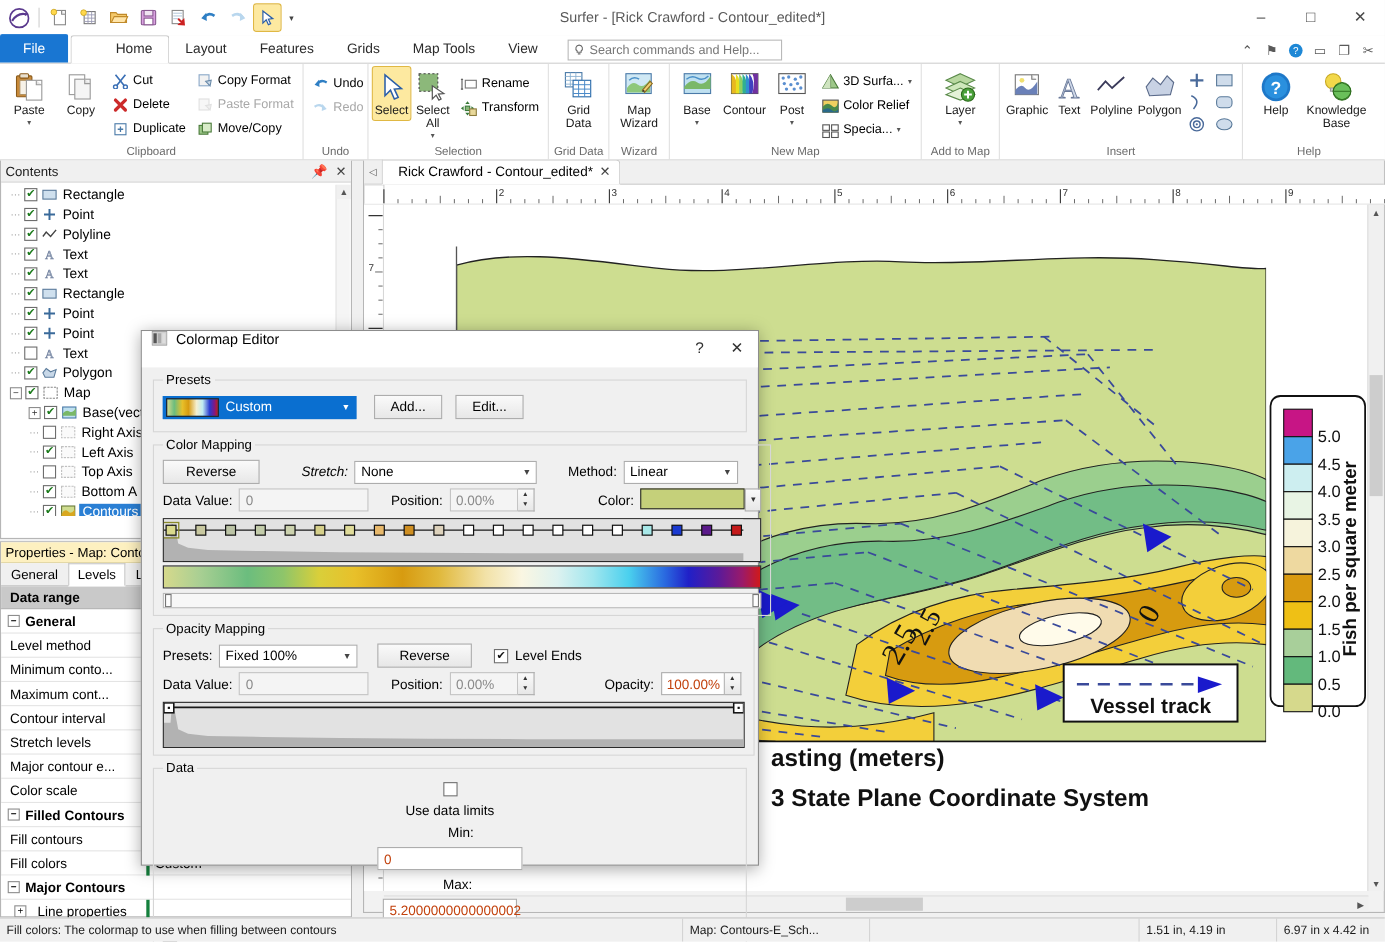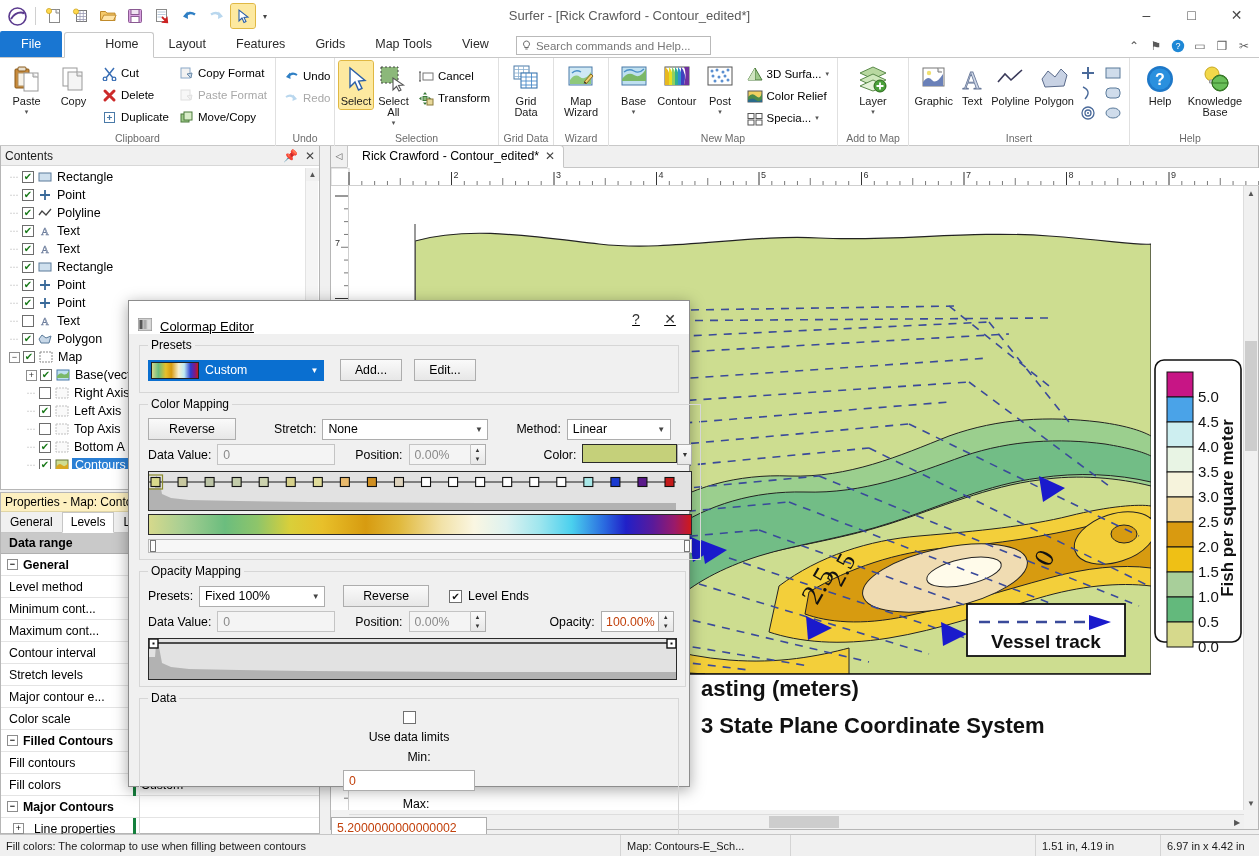--- a/index.html
+++ b/index.html
@@ -185,22 +185,22 @@
   .st-cell{ padding:0 6px; height:22px; display:flex; align-items:center;
             border-left:1px solid #d4d4d4; white-space:nowrap;}
   .st-msg{ padding:0 6px; flex:0 0 620px; }
 
   
   .dialog{
     position:absolute; left:128px; top:300px; width:562px; height:487px;
     background:#f0f0f0; border:1px solid #8d8d8d;
     box-shadow:0 3px 14px rgba(0,0,0,.35);
   }
-  .dlg-title{ height:33px; background:#fff; display:flex; align-items:flex-end;
-              padding:0 2px 0 9px; gap:8px;text-decoration:underline; }
+  .dlg-title{ height:33px; background:#fff; display:flex; align-items:flex-start;
+              padding:0 2px 0 9px; gap:8px; }
   .dlg-title .t{ font-size:13px; }
   .dlg-title .sp{ margin-left:auto; display:flex; }
   .dlg-title .b{ width:34px;height:30px;display:flex;align-items:center;justify-content:center;
                  cursor:pointer;font-size:14px;color:#333;}
   .dlg-body{ padding:0 10px; }
   fieldset.gb{ border:1px solid #d6d6d6; margin:4px 0 0 0; padding:5px 8px 8px 8px;}
   fieldset.gb > legend{ font-size:12px; padding:0 3px; }
   .row{ display:flex; align-items:center; gap:6px; margin:4px 0;}
   .lab{ font-size:12.3px; white-space:nowrap;}
   .btn{
@@ -462,21 +462,21 @@
         </div>
         <div class="lbl">Select All</div>
         <span class="caret">▾</span>
       </div>
       <div class="smallcol" style="padding-top:4px;">
         <div class="smallbtn">
           <svg width="16" height="15" viewBox="0 0 16 15">
               <path d="M2 3v9M1 3h2M1 12h2" stroke="#555" stroke-width="1"></path>
               <rect x="5" y="4" width="10" height="7" fill="#fff" stroke="#777"></rect>
             </svg>
-          <span>Cancel</span>
+          <span>Rename</span>
         </div>
         <div class="smallbtn">
           <svg width="16" height="15" viewBox="0 0 16 15">
               <path d="M7 1 L9 3.5 H5z M7 14 L9 11.5 H5z M1 7.5 L3.5 5.5v4z M13 7.5 L10.5 5.5v4z" fill="#3a7a3a"></path>
               <rect x="5" y="5.5" width="4" height="4" fill="#8cb87a" stroke="#3a7a3a"></rect>
               <rect x="9" y="8" width="6" height="6" fill="#e8d89a" stroke="#8a7a3a"></rect>
             </svg>
           <span>Transform</span>
         </div>
       </div>
@@ -1258,21 +1258,21 @@
         <div class="gname sect-n" style="border-right:none;width:auto;">
       <span class="minus">−</span>
       <span>General</span>
         </div>
       </div>
       <div class="grow">
         <div class="gname">Level method</div>
       <div class="gval">S</div>
       </div>
       <div class="grow">
-        <div class="gname">Minimum cont...</div>
+        <div class="gname">Minimum conto...</div>
       <div class="gval">0</div>
       </div>
       <div class="grow">
         <div class="gname">Maximum cont...</div>
       <div class="gval">5</div>
       </div>
       <div class="grow">
         <div class="gname">Contour interval</div>
       <div class="gval">0</div>
       </div>
@@ -1347,21 +1347,21 @@
         <div class="btn" style="width:62px;margin-left:10px;">Add...</div>
         <div class="btn" style="width:62px;margin-left:6px;">Edit...</div>
       </div>
     </fieldset>
 
     <fieldset class="gb" style="padding-bottom:6px;">
       <legend>Color Mapping</legend>
 
       <div class="row" style="margin-top:2px;">
         <div class="btn" style="width:88px;">Reverse</div>
-        <span class="lab" style="margin-left:32px;">Stretch:</span>
+        <span class="lab" style="margin-left:32px;font-style:italic;">Stretch:</span>
         <div class="sel" style="width:166px;">
           <span>None</span>
           <span class="arrow">▼</span>
         </div>
         <span class="lab" style="margin-left:22px;">Method:</span>
         <div class="sel" style="width:104px;">
           <span>Linear</span>
           <span class="arrow">▼</span>
         </div>
       </div>
@@ -1478,21 +1478,21 @@
     </fieldset>
 
     <fieldset class="gb" style="padding-bottom:8px;">
       <legend>Data</legend>
       <div class="row" style="margin-top:1px;flex-direction:column;">
         <span class="cbox"></span>
         <span class="lab">Use data limits</span>
         <span class="lab" style="margin-left:20px;">Min:</span>
         <div class="inp active" style="width:132px;">0</div>
         <span class="lab" style="margin-left:14px;">Max:</span>
-        <div class="inp active" style="width:156px;">5.2000000000000002</div>
+        <div class="inp active" style="width:122px;">5.2000000000000002</div>
       </div>
       <div class="row" style="margin-top:2px;">
         <span class="cbox"></span>
         <span class="lab">Logarithmic scaling</span>
       </div>
     </fieldset>
 
     <div class="row" style="margin-top:9px;gap:13px;">
       <div class="btn" style="width:85px;">Load...</div>
       <div class="btn" style="width:85px;margin-left:10px;">Save...</div>

